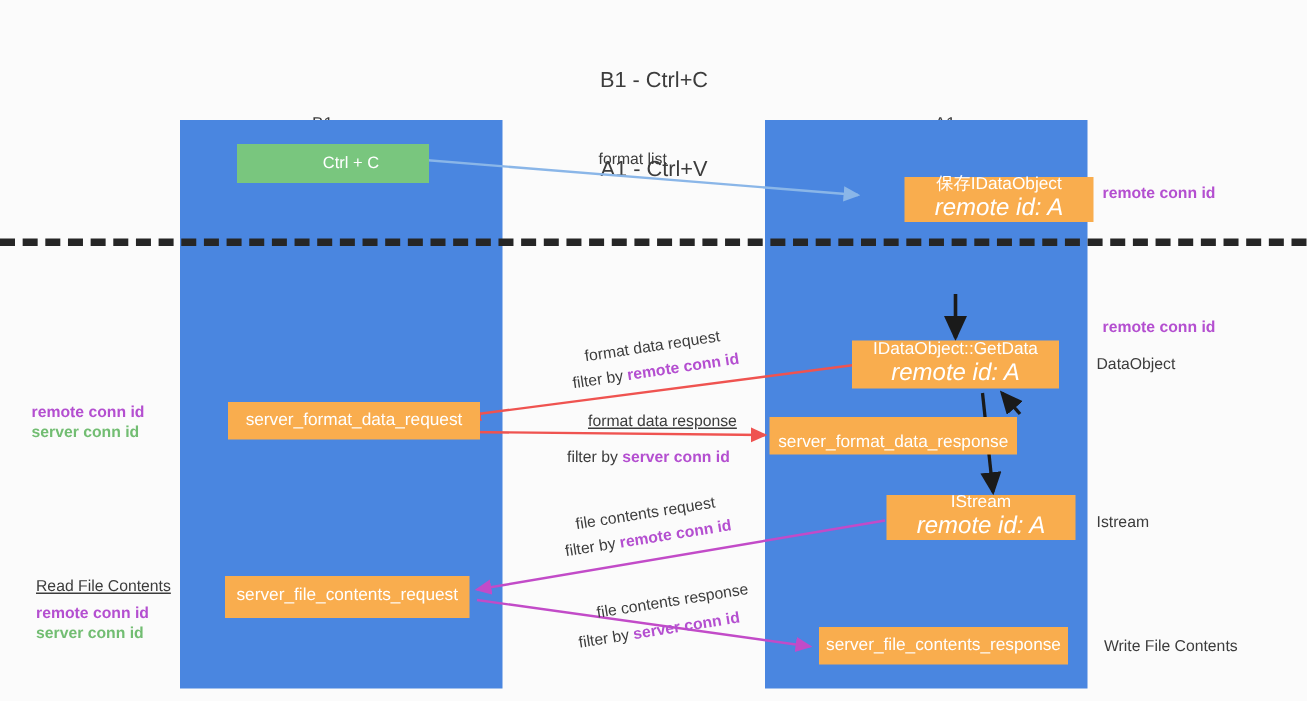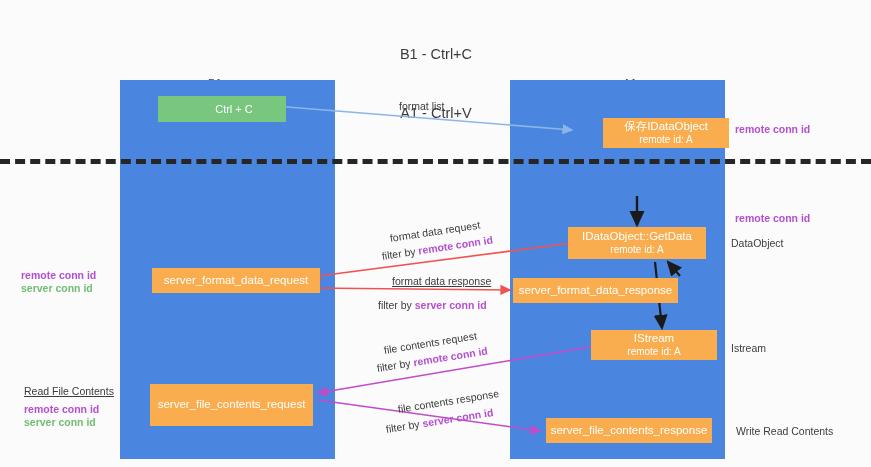--- a/index.html
+++ b/index.html
@@ -13,21 +13,21 @@
   }
   #stage{position:absolute;left:0;top:0;width:871px;height:467px;}
 
   
   .lane{position:absolute;background:#4a86e0;}
   .box{position:absolute;box-sizing:border-box;display:flex;flex-direction:column;
        align-items:center;justify-content:center;color:#ffffff;text-align:center;
        line-height:1.18;}
   .box.green{background:#79c67e;font-size:11px;}
   .box.orange{background:#f9ad4e;font-size:11.5px;}
-  .box .l2{font-size:10px;}
+  .box .l2{font-size:16px;font-style:italic;}
 
   
   .txt{position:absolute;white-space:pre;}
   .title{font-size:14.5px;color:#3c3c3c;text-align:center;line-height:1.35;}
   .lanehdr{font-size:11.5px;color:#3c3c3c;text-align:center;line-height:1.3;}
   .lbl{font-size:10.5px;color:#3c3c3c;}
   .side{font-size:10.5px;color:#3c3c3c;}
   .kw-remote{color:#b44fd0;font-weight:bold;}
   .kw-server-p{color:#b44fd0;font-weight:bold;}
   .bold-remote{font-size:10.5px;color:#b44fd0;font-weight:bold;}
@@ -111,30 +111,30 @@
 
   <div class="box orange" style="left:568px;top:227px;width:138px;height:32px;">
     <div>IDataObject::GetData</div>
     <div class="l2">remote id: A</div>
   </div>
 
   <div class="box orange" style="left:152px;top:268px;width:168px;height:25px;">
     <div>server_format_data_request</div>
   </div>
 
-  <div class="box orange" style="left:513px;top:278px;width:165px;height:25px;">
+  <div class="box orange" style="left:513px;top:278px;width:165px;height:25px;justify-content:flex-end;">
     <div>server_format_data_response</div>
   </div>
 
   <div class="box orange" style="left:591px;top:330px;width:126px;height:30px;">
     <div>IStream</div>
     <div class="l2">remote id: A</div>
   </div>
 
-  <div class="box orange" style="left:150px;top:384px;width:163px;height:42px;">
+  <div class="box orange" style="left:150px;top:384px;width:163px;height:28px;">
     <div>server_file_contents_request</div>
   </div>
 
   <div class="box orange" style="left:546px;top:418px;width:166px;height:25px;">
     <div>server_file_contents_response</div>
   </div>
 
   <div class="txt lbl" style="left:399px;top:100px;">format list</div>
 
   <div class="txt lbl rot-a" style="left:389px;top:232px;">format data request</div>
@@ -146,21 +146,21 @@
   <div class="txt lbl rot-b" style="left:383px;top:344px;">file contents request</div>
   <div class="txt lbl rot-b" style="left:376px;top:362px;"><span>filter by </span><span class="kw-remote">remote conn id</span></div>
 
   <div class="txt lbl rot-b" style="left:397px;top:403px;">file contents response</div>
   <div class="txt lbl rot-b" style="left:385px;top:423px;"><span>filter by </span><span class="kw-server-p">server conn id</span></div>
 
   <div class="txt bold-remote" style="left:735px;top:123px;">remote conn id</div>
   <div class="txt bold-remote" style="left:735px;top:212px;">remote conn id</div>
   <div class="txt side" style="left:731px;top:237px;text-align:right;">DataObject</div>
   <div class="txt side" style="left:731px;top:342px;">Istream</div>
-  <div class="txt side" style="left:736px;top:425px;">Write Read Contents</div>
+  <div class="txt side" style="left:736px;top:425px;">Write File Contents</div>
 
   <div class="txt bold-remote" style="left:21px;top:269px;">remote conn id</div>
   <div class="txt bold-server" style="left:21px;top:282px;">server conn id</div>
 
   <div class="txt side" style="left:24px;top:385px;text-decoration:underline;">Read File Contents</div>
   <div class="txt bold-remote" style="left:24px;top:403px;">remote conn id</div>
   <div class="txt bold-server" style="left:24px;top:416px;">server conn id</div>
 
 </div>
 

